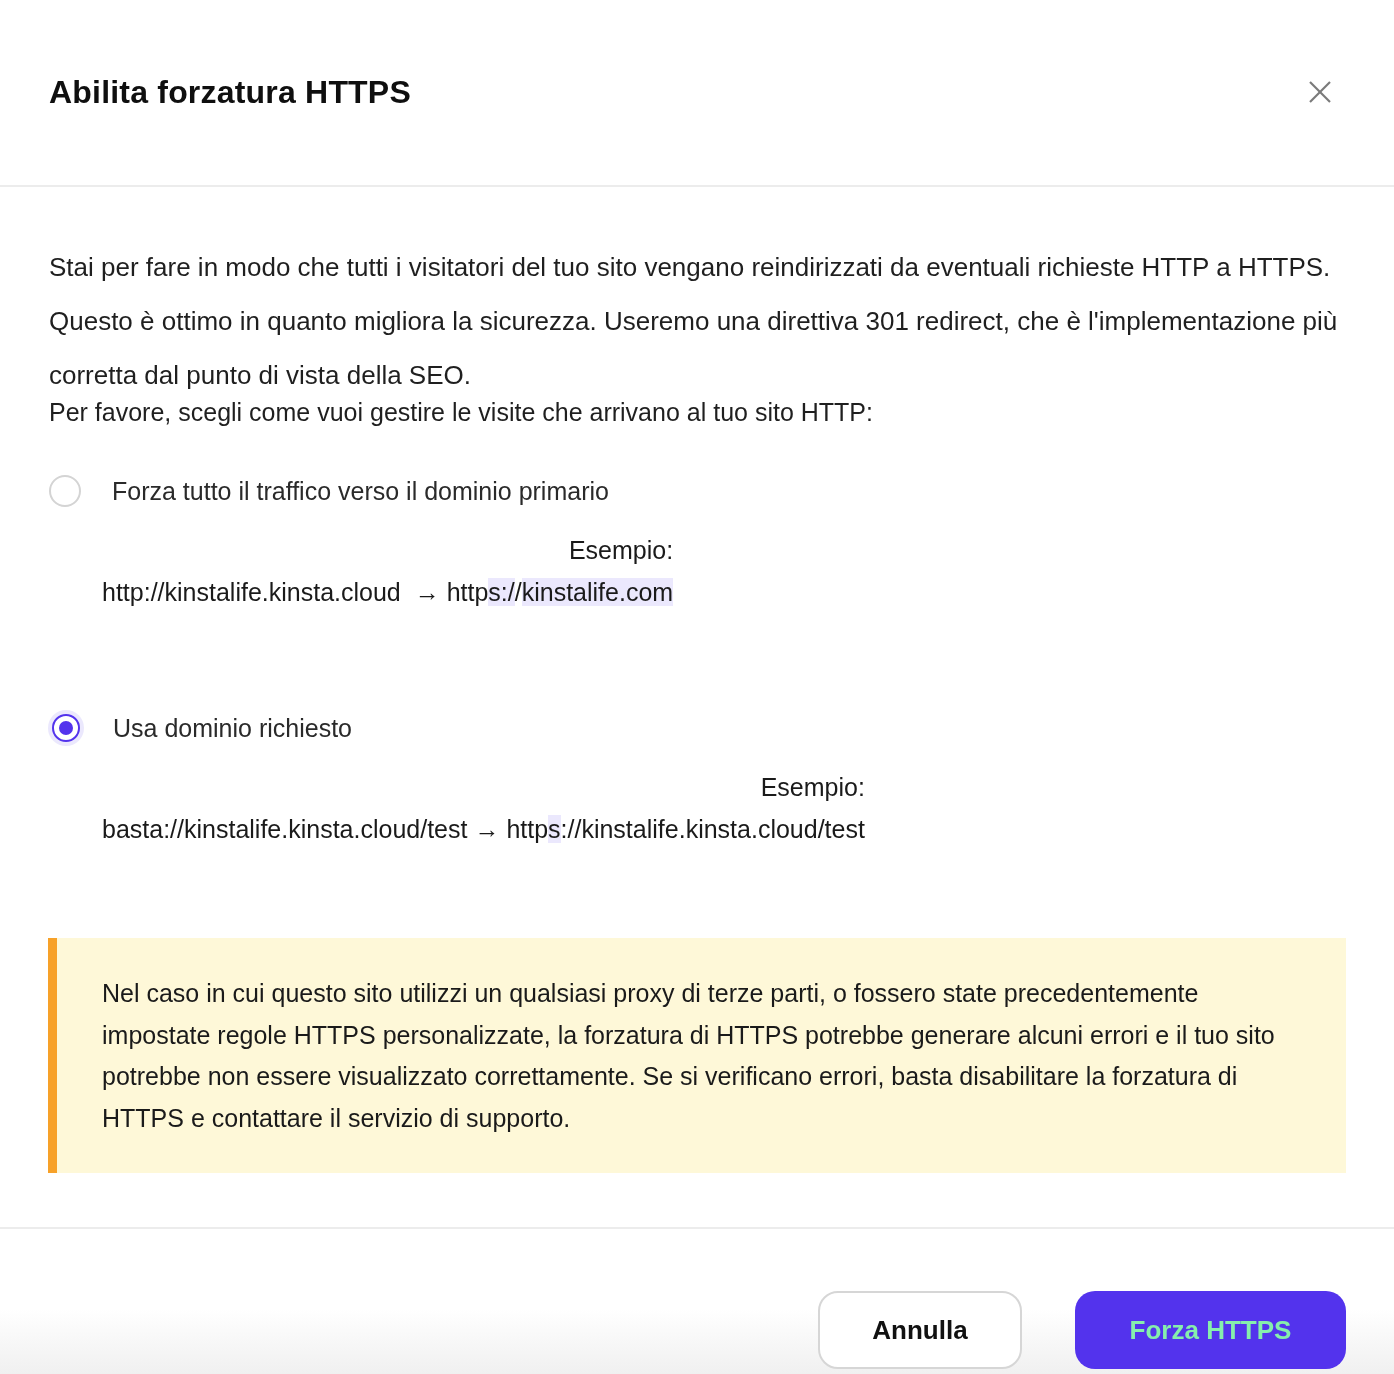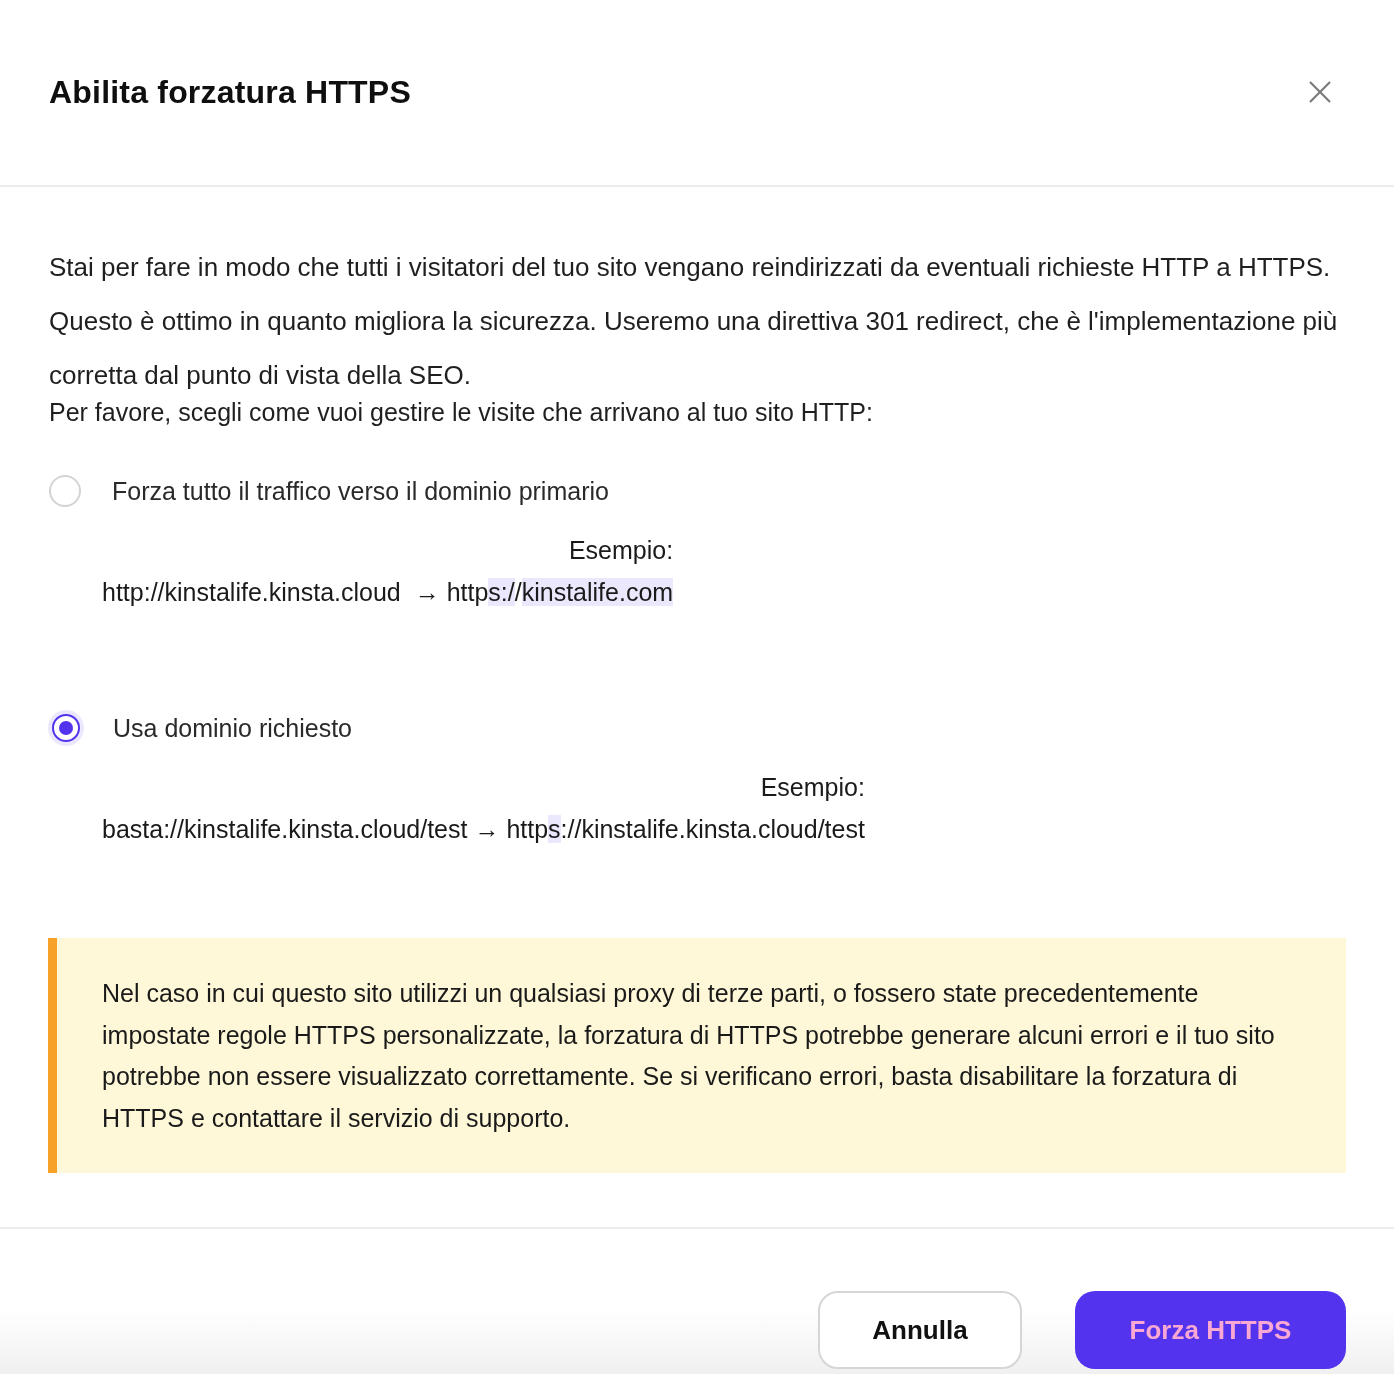--- a/index.html
+++ b/index.html
@@ -188,21 +188,21 @@
       width: 204px;
       background: #ffffff;
       border: 2px solid #d6d6d6;
       color: #111;
     }
     .btn-primary {
       left: 1075px;
       width: 271px;
       background: #5333ed;
       border: none;
-      color: #f9a8d4;
+      color: #86efac;
     }
   </style>
 </head>
 <body>
 
 <div class="modal">
 
   <div class="header">
     <h1 class="title">Abilita forzatura HTTPS</h1>
     <div class="close-btn">

